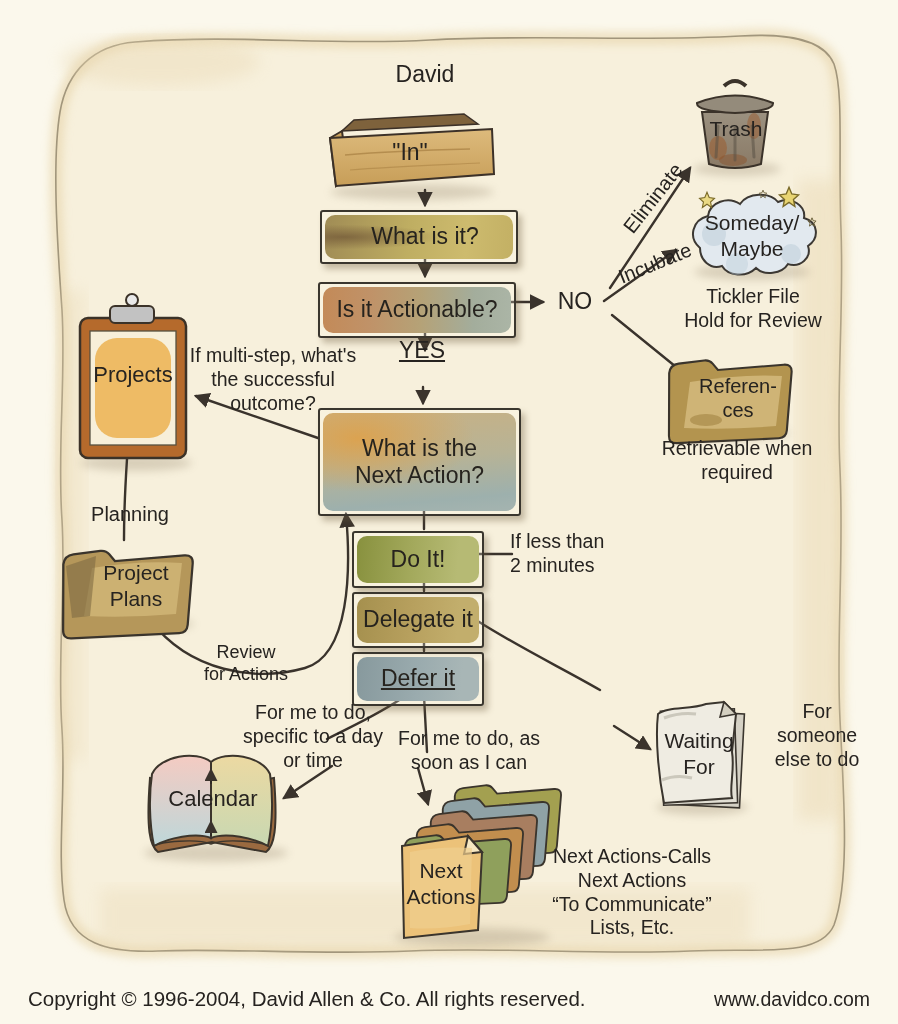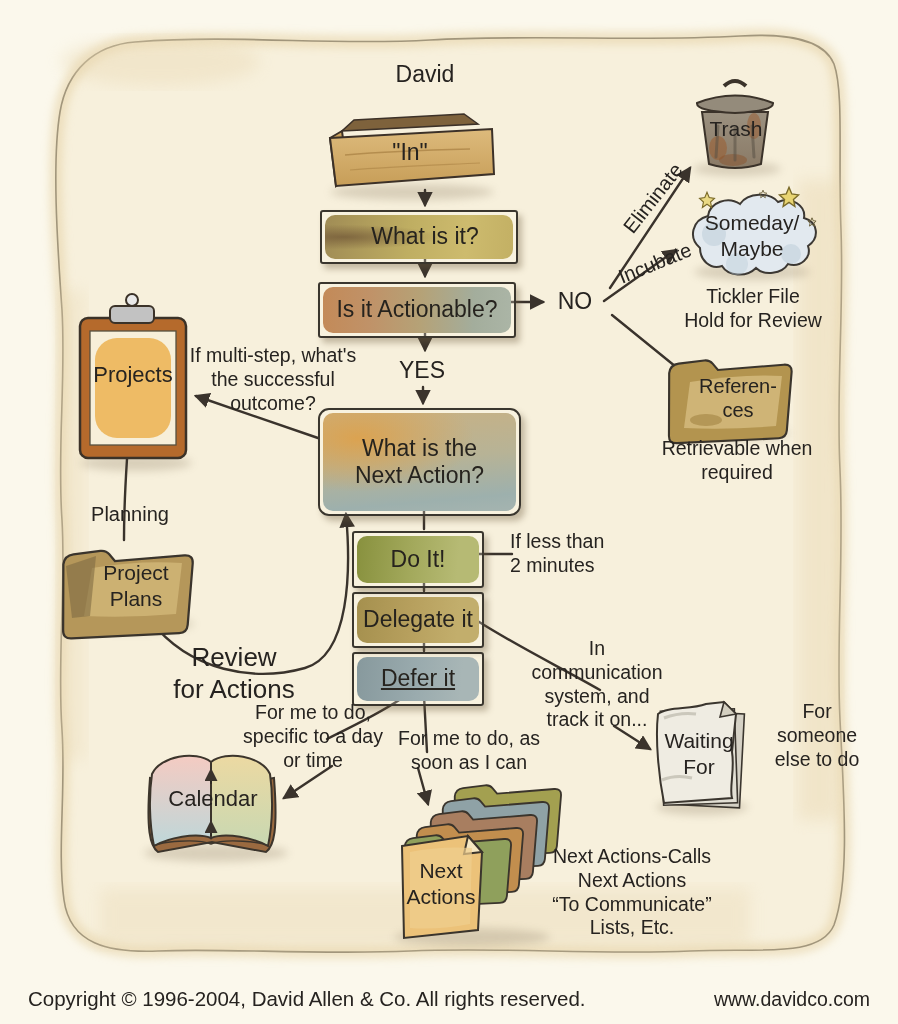--- a/index.html
+++ b/index.html
@@ -224,38 +224,38 @@
     <path d="M410,852 Q440,846 472,848 L470,924 Q438,930 410,928 Z" fill="#f0cf8e" opacity="0.7" stroke="none"></path>
   </g>
 </svg>
 
 <div class="fcbox" style="left:320px;top:210px;width:188px;height:44px;">
   <div class="fill c-what">What is it?</div>
 </div>
 <div class="fcbox" style="left:318px;top:282px;width:188px;height:46px;">
   <div class="fill c-act">Is it Actionable?</div>
 </div>
-<div class="fcbox" style="left:318px;top:408px;width:193px;height:98px;border-radius:11px;">
+<div class="fcbox" style="left:318px;top:408px;width:193px;height:98px;">
   <div class="fill c-next">What is the
 Next Action?</div>
 </div>
 <div class="fcbox" style="left:352px;top:531px;width:122px;height:47px;">
   <div class="fill c-doit">Do It!</div>
 </div>
 <div class="fcbox" style="left:352px;top:592px;width:122px;height:46px;">
   <div class="fill c-dele">Delegate it</div>
 </div>
 <div class="fcbox" style="left:352px;top:652px;width:122px;height:44px;text-decoration:underline;">
   <div class="fill c-defer">Defer it</div>
 </div>
 
 <div class="lbl big" style="left:378px;top:60px;width:94px;">David</div>
 <div class="lbl big" style="left:350px;top:138px;width:120px;">"In"</div>
 <div class="lbl big" style="left:548px;top:287px;width:54px;">NO</div>
-<div class="lbl big" style="left:390px;top:356px;width:64px;">YES</div>
+<div class="lbl big" style="left:390px;top:336px;width:64px;text-decoration:underline;">YES</div>
 
 <div class="lbl rot" style="left:597px;top:186px;width:112px;transform:rotate(-52deg);font-size:20px;">Eliminate</div>
 <div class="lbl rot" style="left:600px;top:251px;width:110px;transform:rotate(-22deg);font-size:20px;">Incubate</div>
 
 <div class="lbl" style="left:697px;top:116px;width:78px;font-size:21px;">Trash</div>
 <div class="lbl" style="left:692px;top:210px;width:120px;font-size:21px;">Someday/
 Maybe</div>
 <div class="lbl" style="left:672px;top:285px;width:162px;">Tickler File
 Hold for Review</div>
 <div class="lbl" style="left:692px;top:374px;width:92px;font-size:20px;">Referen-
@@ -263,29 +263,25 @@
 <div class="lbl" style="left:645px;top:437px;width:184px;">Retrievable when
 required</div>
 
 <div class="lbl" style="left:185px;top:344px;width:176px;">If multi-step, what's
 the successful
 outcome?</div>
 <div class="lbl big" style="left:84px;top:362px;width:98px;font-size:22px;">Projects</div>
 <div class="lbl" style="left:84px;top:502px;width:92px;font-size:20px;">Planning</div>
 <div class="lbl" style="left:76px;top:560px;width:120px;font-size:21px;">Project
 Plans</div>
-<div class="lbl" style="left:168px;top:642px;width:132px;font-size:26px;">Review
+<div class="lbl" style="left:180px;top:642px;width:132px;font-size:18px;">Review
 for Actions</div>
 
 <div class="lbl left" style="left:510px;top:530px;width:120px;">If less than
 2 minutes</div>
-<div class="lbl" style="left:518px;top:637px;width:158px;">In
-communication
-system, and
-track it on...</div>
 <div class="lbl" style="left:224px;top:701px;width:178px;">For me to do,
 specific to a day
 or time</div>
 <div class="lbl" style="left:384px;top:727px;width:170px;">For me to do, as
 soon as I can</div>
 <div class="lbl" style="left:763px;top:700px;width:108px;">For
 someone
 else to do</div>
 
 <div class="lbl" style="left:150px;top:786px;width:126px;font-size:22px;">Calendar</div>

